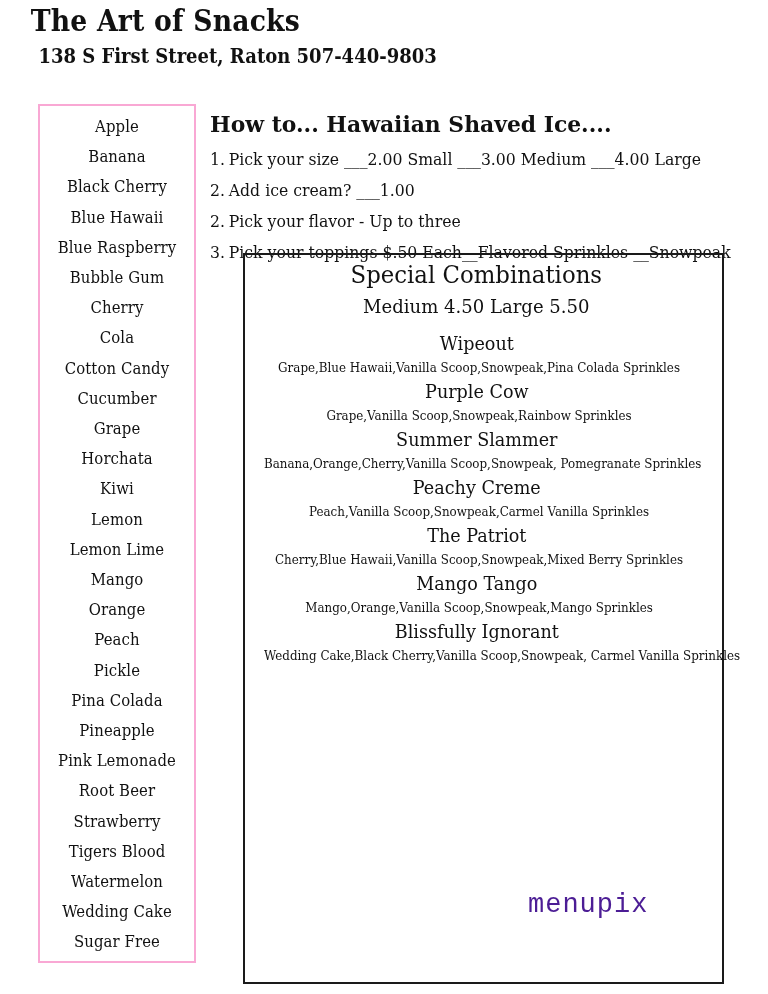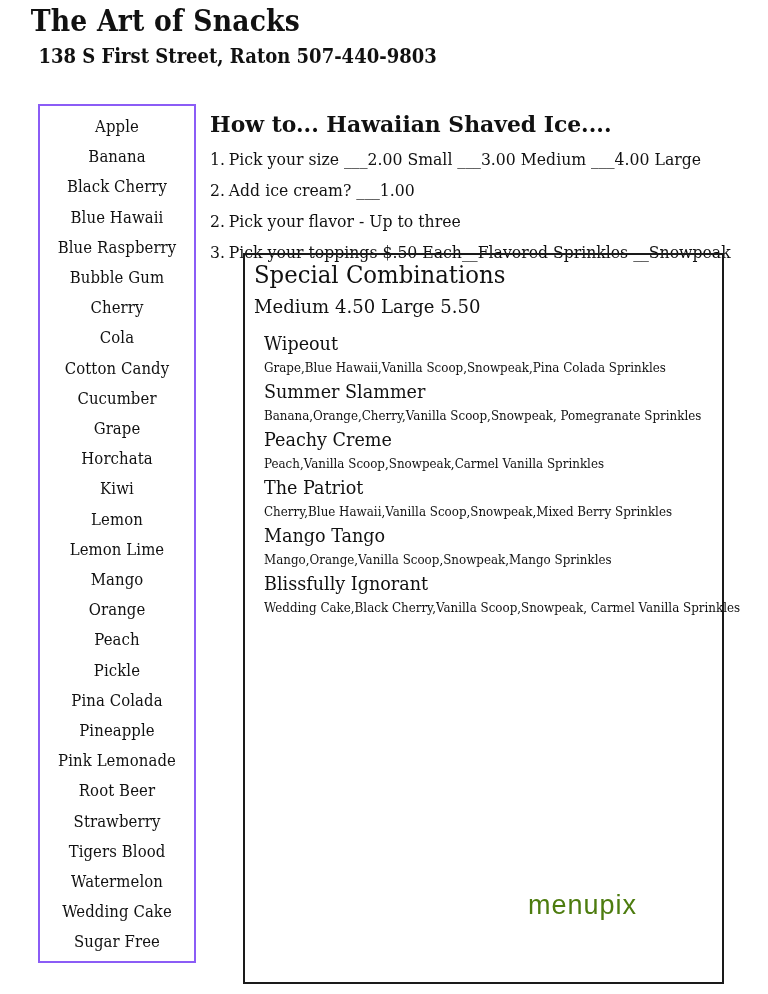--- a/index.html
+++ b/index.html
@@ -52,21 +52,21 @@
     transform-origin: center top;
   }
 
   
   .flavor-box {
     position: absolute;
     left: 38px;
     top: 104px;
     width: 158px;
     height: 859px;
-    border: 2px solid #8b5cf6;
+    border: 2px solid #f9a8d4;
     box-sizing: border-box;
     background: #ffffff;
   }
   .flavor-list {
     list-style: none;
     margin: 0;
     padding: 6px 0 0 0;
     text-align: center;
   }
   .flavor-list li {
@@ -117,20 +117,21 @@
   .combo-box {
     position: absolute;
     left: 243px;
     top: 253px;
     width: 481px;
     height: 731px;
     border: 2px solid #1a1a1a;
     box-sizing: border-box;
     background: transparent;
     padding: 5px 0 0 9px;
+    text-align: center;
   }
   .combo-title {
     font-family: "DejaVu Serif", "Liberation Serif", serif;
     font-size: 24px;
     font-weight: normal;
     line-height: 30px;
     margin: 0;
     transform: scaleX(0.95);
     transform-origin: left top;
   }
@@ -166,24 +167,24 @@
     transform: scaleX(0.96);
     transform-origin: left top;
     white-space: nowrap;
   }
 
   
   .watermark {
     position: absolute;
     left: 528px;
     top: 890px;
-    font-family: Liberation Sans, sans-serif;
+    font-family: Liberation Mono, monospace;
     font-size: 27px;
     letter-spacing: 1px;
-    color: #4d7c0f;
+    color: #4c1d95;
     user-select: none;
     pointer-events: none;
     white-space: nowrap;
   }
 </style>
 </head>
 <body>
 
 <div class="page">
 
@@ -237,20 +238,24 @@
 
   <div class="combo-box">
     <div class="combo-title">Special Combinations</div>
     <div class="combo-price">Medium 4.50   Large 5.50</div>
     <ul class="combo-list" id="combo-list">
         <li class="combo-item">
           <div class="combo-name">Wipeout</div>
           <div class="combo-desc">Grape,Blue Hawaii,Vanilla Scoop,Snowpeak,Pina Colada Sprinkles</div>
         </li>
         <li class="combo-item">
+          <div class="combo-name">Purple Cow</div>
+          <div class="combo-desc">Grape,Vanilla Scoop,Snowpeak,Rainbow Sprinkles</div>
+        </li>
+        <li class="combo-item">
           <div class="combo-name">Summer Slammer</div>
           <div class="combo-desc">Banana,Orange,Cherry,Vanilla Scoop,Snowpeak, Pomegranate Sprinkles</div>
         </li>
         <li class="combo-item">
           <div class="combo-name">Peachy Creme</div>
           <div class="combo-desc">Peach,Vanilla Scoop,Snowpeak,Carmel Vanilla Sprinkles</div>
         </li>
         <li class="combo-item">
           <div class="combo-name">The Patriot</div>
           <div class="combo-desc">Cherry,Blue Hawaii,Vanilla Scoop,Snowpeak,Mixed Berry Sprinkles</div>

